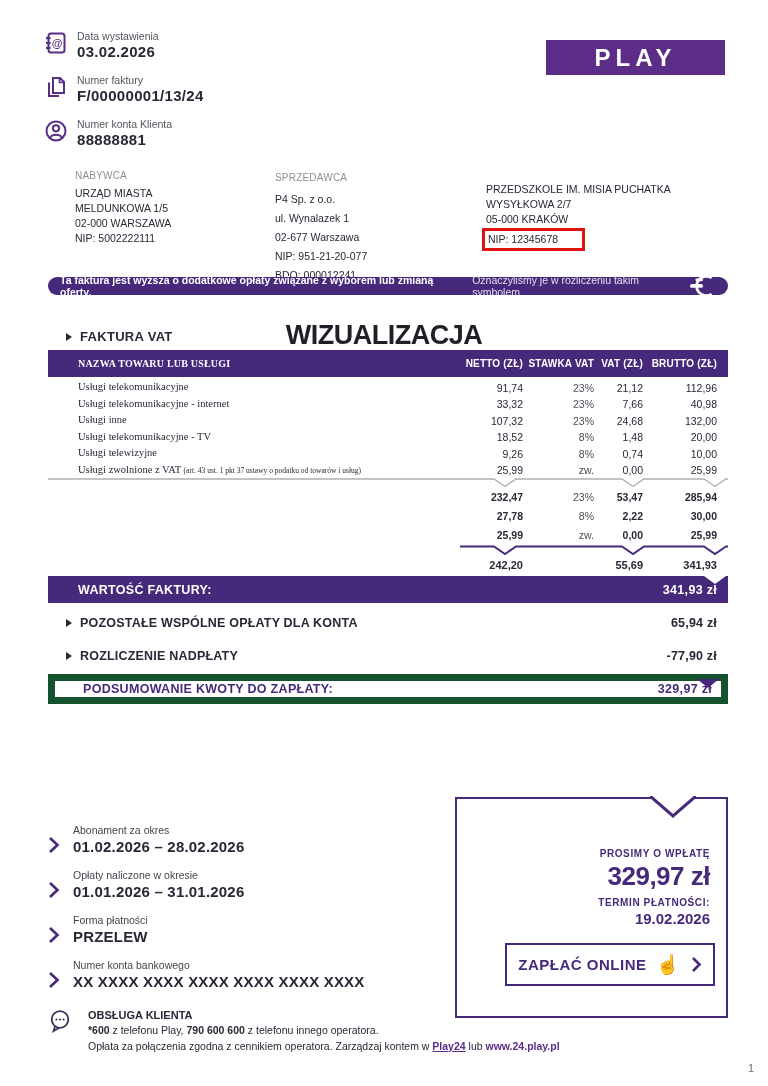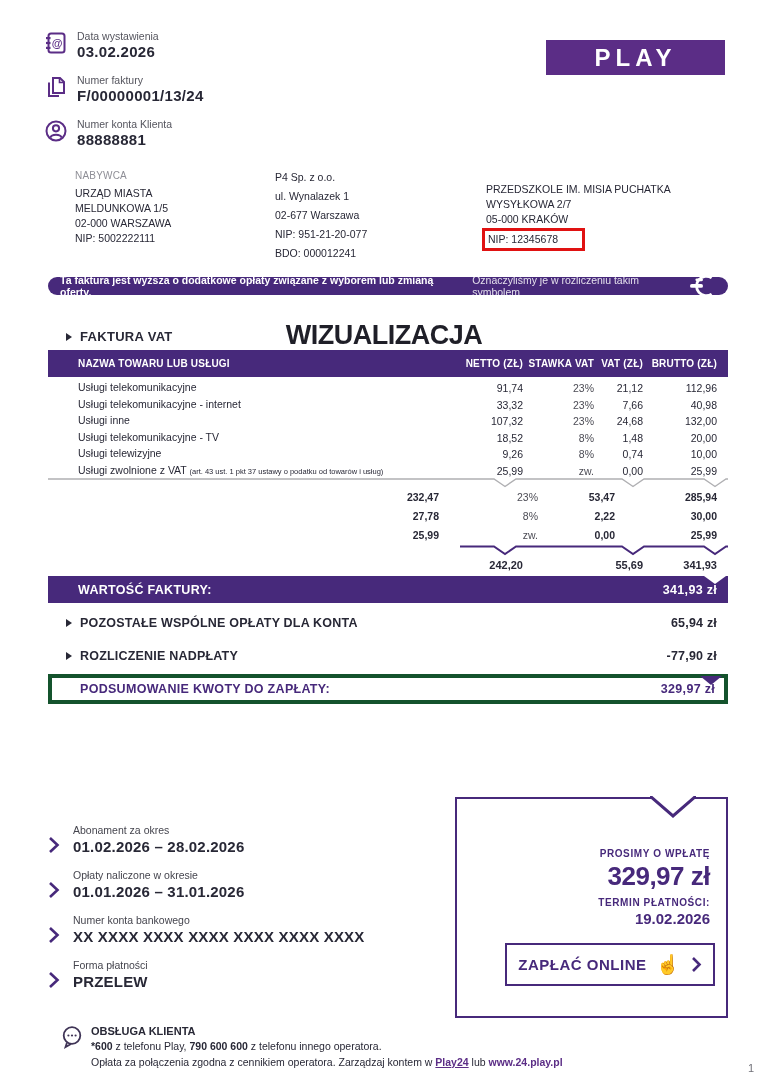--- a/index.html
+++ b/index.html
@@ -37,37 +37,37 @@
   .titlerow { position:absolute; top:320px; left:0; width:768px; height:32px; }
   .watermark { text-align:center; font-size:27px; font-weight:bold; color:#1f1f28; letter-spacing:-.5px; }
   .faktura { position:absolute; left:66px; top:9px; display:flex; align-items:center; gap:8px;
     font-size:13px; font-weight:bold; letter-spacing:.3px; }
   .tri { width:0; height:0; border-left:6px solid #282836; border-top:4px solid transparent; border-bottom:4px solid transparent; flex:none; }
   
   .main { position:absolute; top:350px; left:48px; width:680px; }
   .grid { display:grid; grid-template-columns:1fr 100px 71px 49px 74px; padding-right:11px; }
   .thead { background:#47297b; color:#fff; height:27px; align-items:center; font-size:10px; font-weight:bold; letter-spacing:.2px; }
   .c { text-align:right; }
-  .c.name { text-align:left; padding-left:30px; }
+  .c.name { text-align:left; padding-left:30px;font-family:Liberation Serif, serif; }
   .trow { height:16.5px; line-height:16.5px; font-size:10.5px; align-items:center; }
   .trow .note { font-size:7.5px; }
   .sep { display:block; }
-  .subrow { height:19px; line-height:19px; font-size:10.5px; font-weight:bold; align-items:center;gap:28px; }
+  .subrow { height:19px; line-height:19px; font-size:10.5px; font-weight:bold; align-items:center; }
   .subrow .stawka, .trow .stawka { font-weight:normal; color:#4c4c55; }
   .totalrow { height:18px; line-height:18px; font-size:11px; font-weight:bold; align-items:center; }
   
   .valuebar { position:relative; margin-top:2px; height:27px; background:#47297b; color:#fff;
     display:flex; align-items:center; font-size:12.5px; font-weight:bold; letter-spacing:.3px; padding:0 11px 0 30px; }
   .amount { margin-left:auto; }
   .notch-w { position:absolute; top:0; right:2px; width:0; height:0;
     border-left:11px solid transparent; border-right:11px solid transparent; border-top:8px solid #fff; }
   .extras { margin-top:11px; display:flex; flex-direction:column; gap:15px; }
   .extra { display:flex; align-items:center; height:18px; font-size:12.5px; font-weight:bold; letter-spacing:.2px; padding:0 11px 0 18px; }
   .extra .tri { margin-right:8px; }
-  .summary { position:relative; margin-top:9px; height:30px; border:4px solid #14532d; color:#47297b;
+  .summary { position:relative; margin-top:9px; height:30px; border:7px solid #14532d; color:#47297b;
     display:flex; align-items:center; font-size:12.5px; font-weight:bold; letter-spacing:.3px; padding:0 9px 0 28px; }
   .notch-p { position:absolute; top:-2px; right:2px; width:0; height:0;
     border-left:11px solid transparent; border-right:11px solid transparent; border-top:9px solid #47297b; }
   
   .bottom { position:absolute; top:797px; left:0; width:768px; height:230px; }
   .details { position:absolute; left:48px; top:27px; display:flex; flex-direction:column; gap:13px; }
   .detail { display:flex; align-items:flex-end; gap:13px; }
   .detail svg { flex:none; margin-bottom:2px; }
   .detail-label { font-size:10.5px; color:#45454e; line-height:13px; }
   .detail-value { font-size:15px; font-weight:bold; line-height:19px; letter-spacing:.2px; }
@@ -75,21 +75,21 @@
   .paybox .vnotch { position:absolute; top:-3px; right:30px; }
   .pay-content { position:absolute; top:49px; right:16px; text-align:right; }
   .prompt, .due-label { font-size:10px; font-weight:bold; letter-spacing:.6px; }
   .amount-big { font-size:26px; font-weight:800; margin:2px 0 5px; letter-spacing:-.5px; }
   .due-date { font-size:15px; font-weight:bold; margin-top:2px; }
   .paybtn { position:absolute; left:48px; bottom:30px; width:210px; height:43px; background:#fff;
     border:2.5px solid #47297b; color:#47297b; display:flex; align-items:center; justify-content:center;
     gap:10px; font-size:15px; font-weight:bold; letter-spacing:.5px; font-family:inherit; cursor:pointer; }
   .hand { font-size:19px; font-weight:normal; line-height:1; }
   
-  .footer { position:absolute; top:1008px; left:60px; display:flex; gap:7px; font-size:10.5px; line-height:16px;margin-top:16px; }
+  .footer { position:absolute; top:1008px; left:48px; display:flex; gap:16px; font-size:10.5px; line-height:16px; }
   .footer svg { width:24px; height:24px; flex:none; margin-top:1px; }
   .footer-title { font-weight:bold; font-size:11px; line-height:14px; }
   .bold { font-weight:bold; }
   .link { color:#5b2d86; font-weight:bold; text-decoration:none; }
   .link.u { text-decoration:underline; }
   .pagenum { position:absolute; right:14px; top:1062px; font-size:11px; color:#707078; }
 </style>
 </head>
 <body>
 
@@ -137,20 +137,21 @@
 
   <div class="parties">
     <div class="party buyer">
       <div class="plabel">NABYWCA</div>
       <div>URZĄD MIASTA</div>
       <div>MELDUNKOWA 1/5</div>
       <div>02-000 WARSZAWA</div>
       <div>NIP: 5002222111</div>
     </div>
     <div class="party seller">
+      <div class="plabel">SPRZEDAWCA</div>
       <div>P4 Sp. z o.o.</div>
       <div>ul. Wynalazek 1</div>
       <div>02-677 Warszawa</div>
       <div>NIP: 951-21-20-077</div>
       <div>BDO: 000012241</div>
     </div>
     <div class="party recipient">
       <div>PRZEDSZKOLE IM. MISIA PUCHATKA</div>
       <div>WYSYŁKOWA 2/7</div>
       <div>05-000 KRAKÓW</div>
@@ -312,31 +313,31 @@
         <div>
           <div class="detail-label">Opłaty naliczone w okresie</div>
           <div class="detail-value">01.01.2026 – 31.01.2026</div>
         </div>
       </div>
       <div class="detail">
         <svg width="12" height="18" viewBox="0 0 12 18">
             <polyline points="2,2 9.5,9 2,16" fill="none" stroke="#47297b" stroke-width="2.6"></polyline>
           </svg>
         <div>
-          <div class="detail-label">Numer konta bankowego</div>
-          <div class="detail-value">XX XXXX XXXX XXXX XXXX XXXX XXXX</div>
+          <div class="detail-label">Forma płatności</div>
+          <div class="detail-value">PRZELEW</div>
         </div>
       </div>
       <div class="detail">
         <svg width="12" height="18" viewBox="0 0 12 18">
             <polyline points="2,2 9.5,9 2,16" fill="none" stroke="#47297b" stroke-width="2.6"></polyline>
           </svg>
         <div>
-          <div class="detail-label">Forma płatności</div>
-          <div class="detail-value">PRZELEW</div>
+          <div class="detail-label">Numer konta bankowego</div>
+          <div class="detail-value">XX XXXX XXXX XXXX XXXX XXXX XXXX</div>
         </div>
       </div>
     </div>
 
     <div class="paybox">
       <svg class="vnotch" width="46" height="22" viewBox="0 0 46 22">
         <polygon points="0,0 23,20 46,0" fill="#fff"></polygon>
         <polyline points="0,0 23,20 46,0" fill="none" stroke="#47297b" stroke-width="3"></polyline>
       </svg>
       <div class="pay-content">

